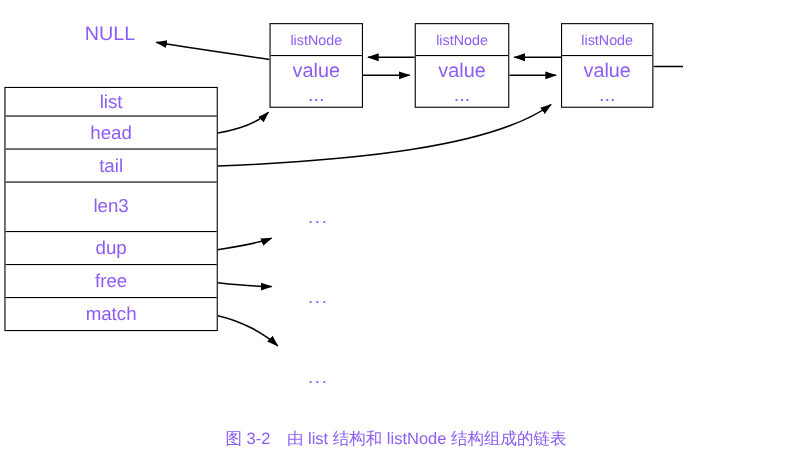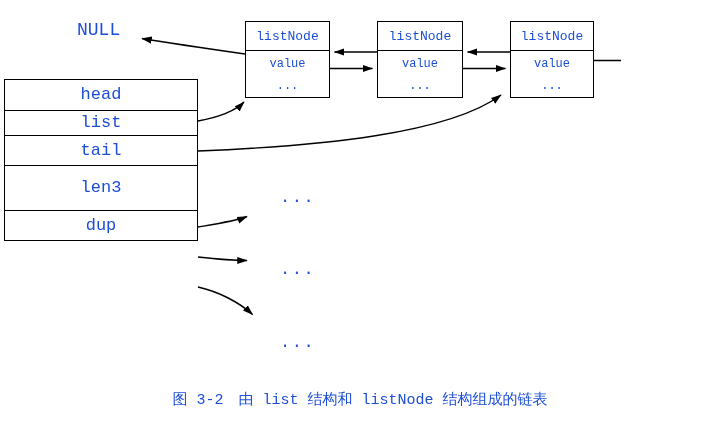--- a/index.html
+++ b/index.html
@@ -1,19 +1,19 @@
 <!DOCTYPE html>
 <html><head>
 <meta charset="utf-8">
 <style>
   html, body { margin:0; padding:0; background:#ffffff; }
   .canvas {
     position:relative; width:621px; height:431px;
-    background:#ffffff; color:#1d4ed8;
-    font-family:Liberation Mono, monospace;
+    background:#ffffff; color:#8b5cf6;
+    font-family:Liberation Sans, sans-serif;
     overflow:hidden;
   }
   svg.arrows { position:absolute; left:0; top:0; pointer-events:none; }
   svg.arrows path { stroke:#000; stroke-width:1.4; fill:none; }
 
   
   .list-struct {
     position:absolute; left:4px; top:79px; width:194px;
     border:1.7px solid #000; box-sizing:border-box; background:#fff;
   }
@@ -28,21 +28,21 @@
 
   
   .node {
     position:absolute; top:21px; height:77px;
     border:1.7px solid #000; box-sizing:border-box; background:#fff;
   }
   .node .hdr {
     box-sizing:border-box; height:29px; border-bottom:1.7px solid #000;
     display:flex; align-items:center; justify-content:center; font-size:13px;
   }
-  .node .body { text-align:center; font-size:12px; line-height:22px; padding-top:2px; }
+  .node .body { text-align:center; font-size:18px; line-height:22px; padding-top:2px; }
   .node-1 { left:245px; width:85px; }
   .node-2 { left:377px; width:86px; }
   .node-3 { left:510px; width:84px; }
 
   .null-label { position:absolute; font-size:18px; }
   .null-left  { left:77px;  top:20px; }
   .null-right { left:653px; top:50px; }
 
   .dots { position:absolute; font-size:17px; letter-spacing:1.5px; }
   .dots-1 { left:280px; top:188px; }
@@ -75,28 +75,30 @@
     <path d="M594,60.5 L641,60.5" marker-end="url(#ah)"></path>
     <path d="M198,227 C216,224 236,221 247,216.5" marker-end="url(#ah)"></path>
     <path d="M198,257 C216,259 232,260.5 247,260.5" marker-end="url(#ah)"></path>
     <path d="M198,287 C218,291.5 239,302 252.5,314.5" marker-end="url(#ah)"></path>
   </svg>
 
   <div class="null-label null-left">NULL</div>
   <div class="null-label null-right">NULL</div>
 
   <div class="list-struct">
+    <div class="lrow h26">list</div>
     <div class="lrow h30">head</div>
-    <div class="lrow h26">list</div>
     <div class="lrow h30">tail</div>
     <div class="lrow h45 len-row">
       <span>len</span>
       <span>3</span>
     </div>
     <div class="lrow h30">dup</div>
+    <div class="lrow h30">free</div>
+    <div class="lrow h30">match</div>
   </div>
 
   <div class="node node-1">
     <div class="hdr">listNode</div>
     <div class="body">
       <div>value</div>
       <div>...</div>
     </div>
   </div>
 

